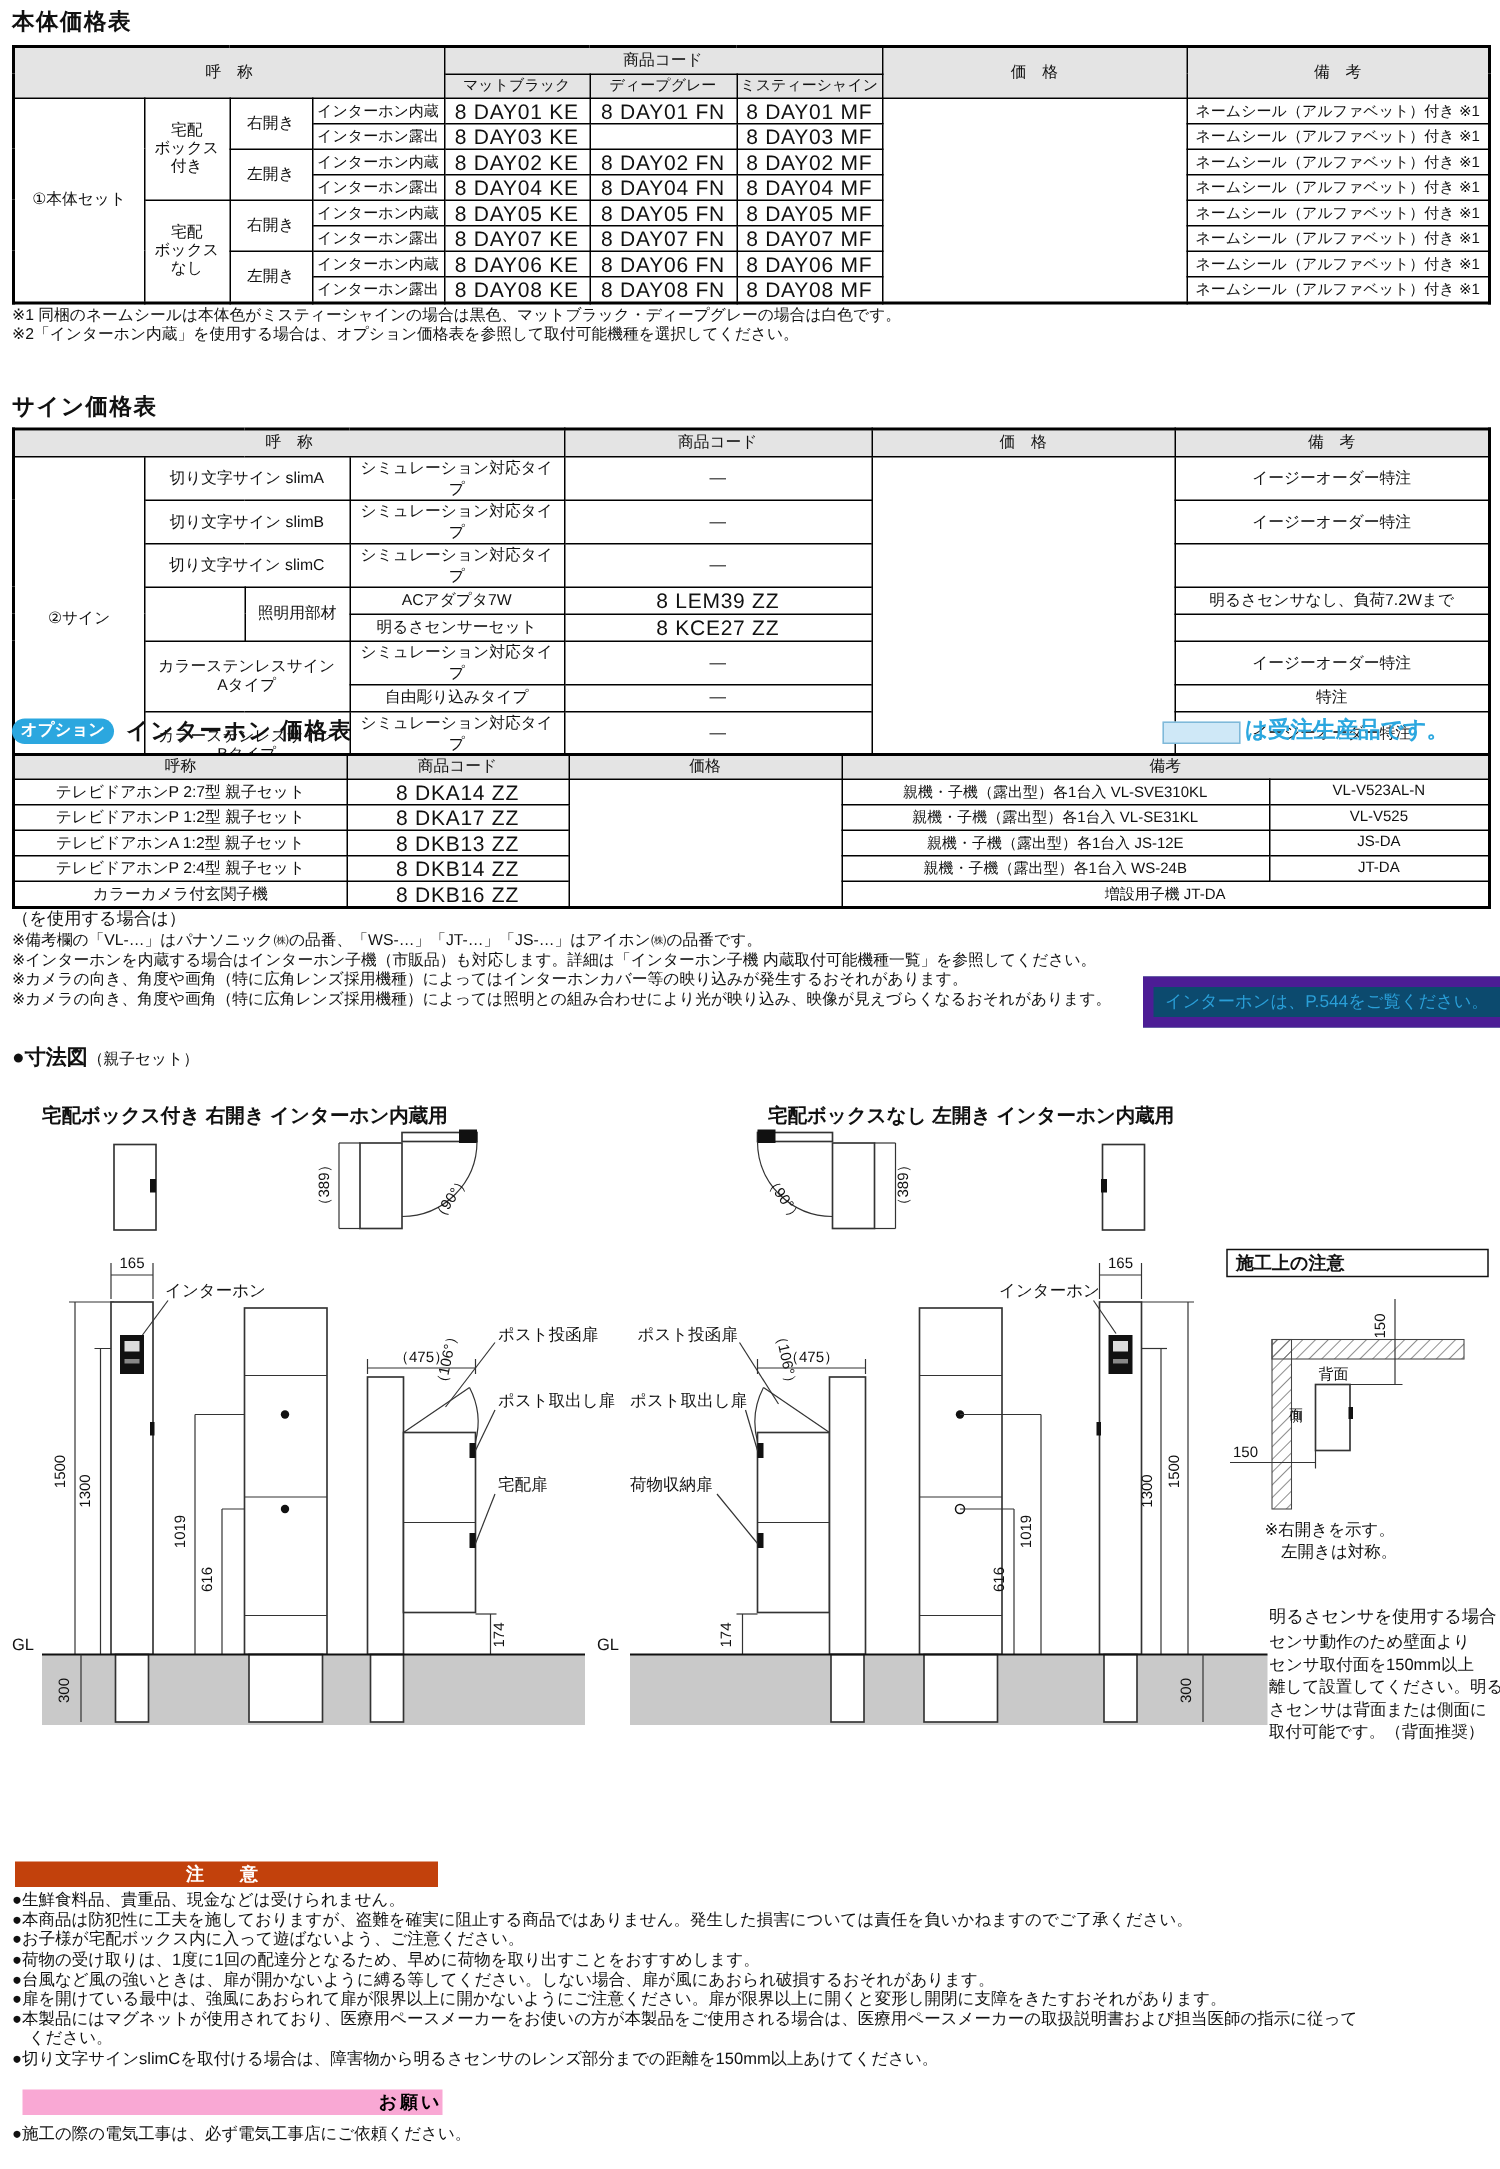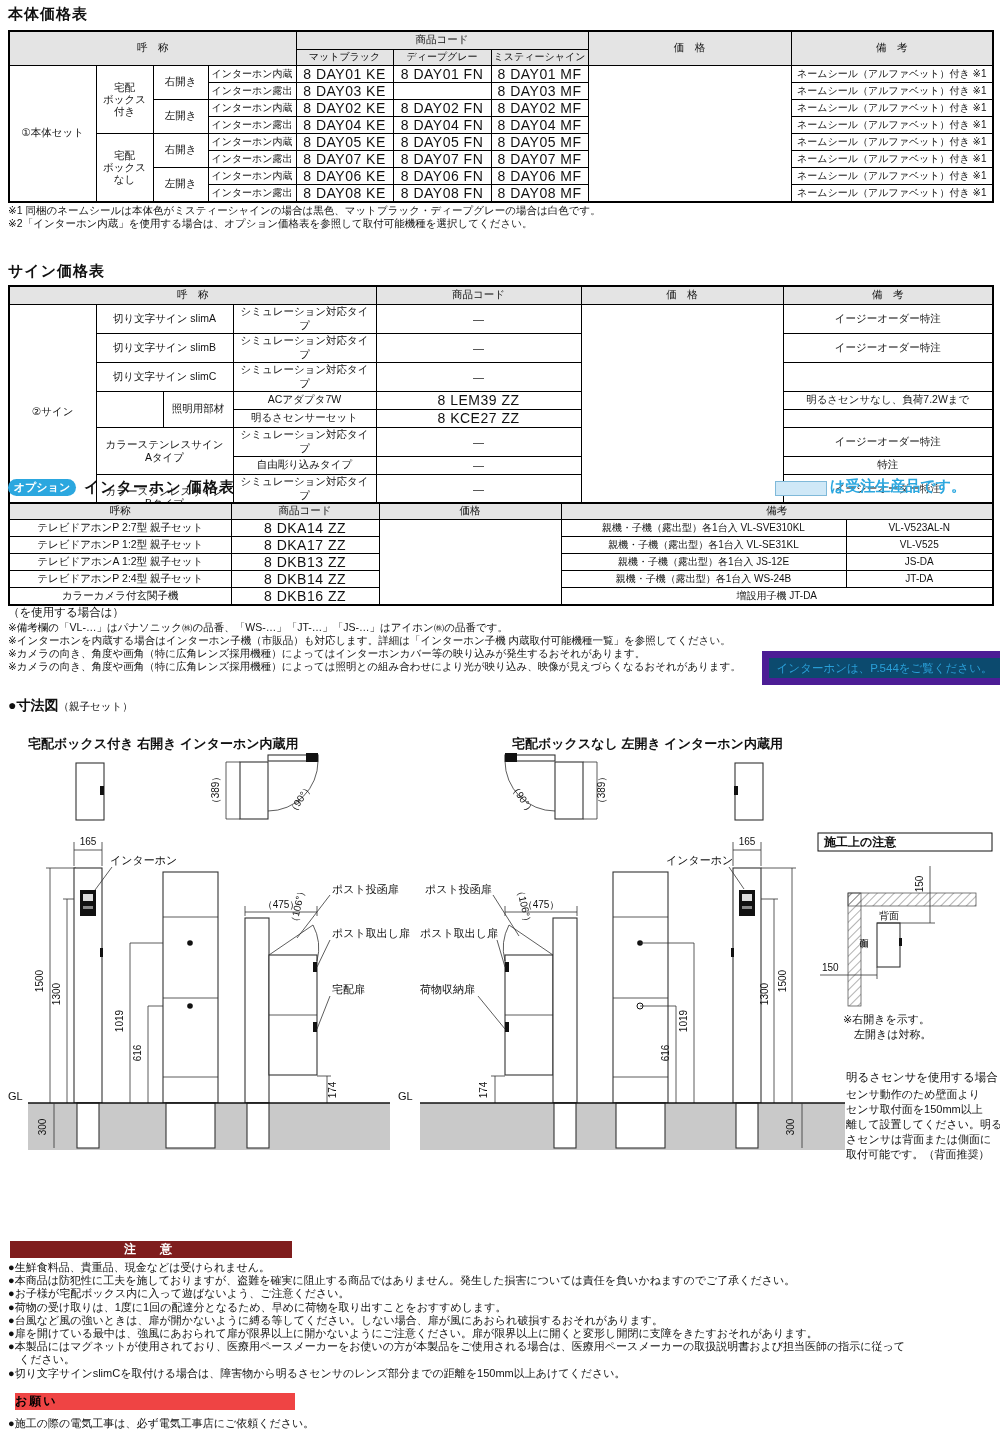--- a/index.html
+++ b/index.html
@@ -15,24 +15,24 @@
   .pre{white-space:pre-line;line-height:1.15;}
   .sm{font-size:10px;}
   .notes{font-size:10.5px;line-height:12px;}
   .notes div{margin-bottom:1px;}
   .badge{background:#2ba7df;color:#fff;font-size:11px;font-weight:bold;border-radius:9px;
          width:68px;height:17px;line-height:17px;text-align:center;}
   .legend-text{color:#2ba7df;font-size:15px;font-weight:bold;}
   .legend-box{background:#cfe8f7;border:1px solid #7fb9d9;width:50px;height:13px;}
   .refbox{border:7px solid #4c1d95;background:#0c4a6e;color:#2a9fd8;font-size:11.5px;
           width:231px;height:20px;line-height:20px;text-align:center;}
-  .banner-red{background:#7f1d1d;color:#fff;font-weight:bold;font-size:12px;
+  .banner-red{background:#c2410c;color:#fff;font-weight:bold;font-size:12px;
               width:282px;height:17px;line-height:17px;text-align:center;letter-spacing:6px;}
-  .banner-yellow{background:#ef4444;color:#000;font-weight:bold;font-size:12px;
-              width:280px;height:17px;line-height:17px;text-align:left;letter-spacing:2px;}
+  .banner-yellow{background:#f9a8d4;color:#000;font-weight:bold;font-size:12px;
+              width:280px;height:17px;line-height:17px;text-align:right;letter-spacing:2px;}
   .bullets{font-size:11px;line-height:13.2px;}
   svg text{font-family:"Liberation Sans","DejaVu Sans",sans-serif;fill:#111;font-size:10.5px;}
   svg .dlabel{font-size:13px;font-weight:bold;}
   svg .lbl{font-size:11px;}
   svg .dimt{font-size:10px;}
   svg .ln{fill:#fff;stroke:#333;stroke-width:1.1;}
   svg .dim{stroke:#333;stroke-width:0.8;fill:none;}
   svg .lead{stroke:#333;stroke-width:0.8;fill:none;}
   svg .blk{fill:#111;stroke:none;}
   svg .cnote{font-size:11px;}

